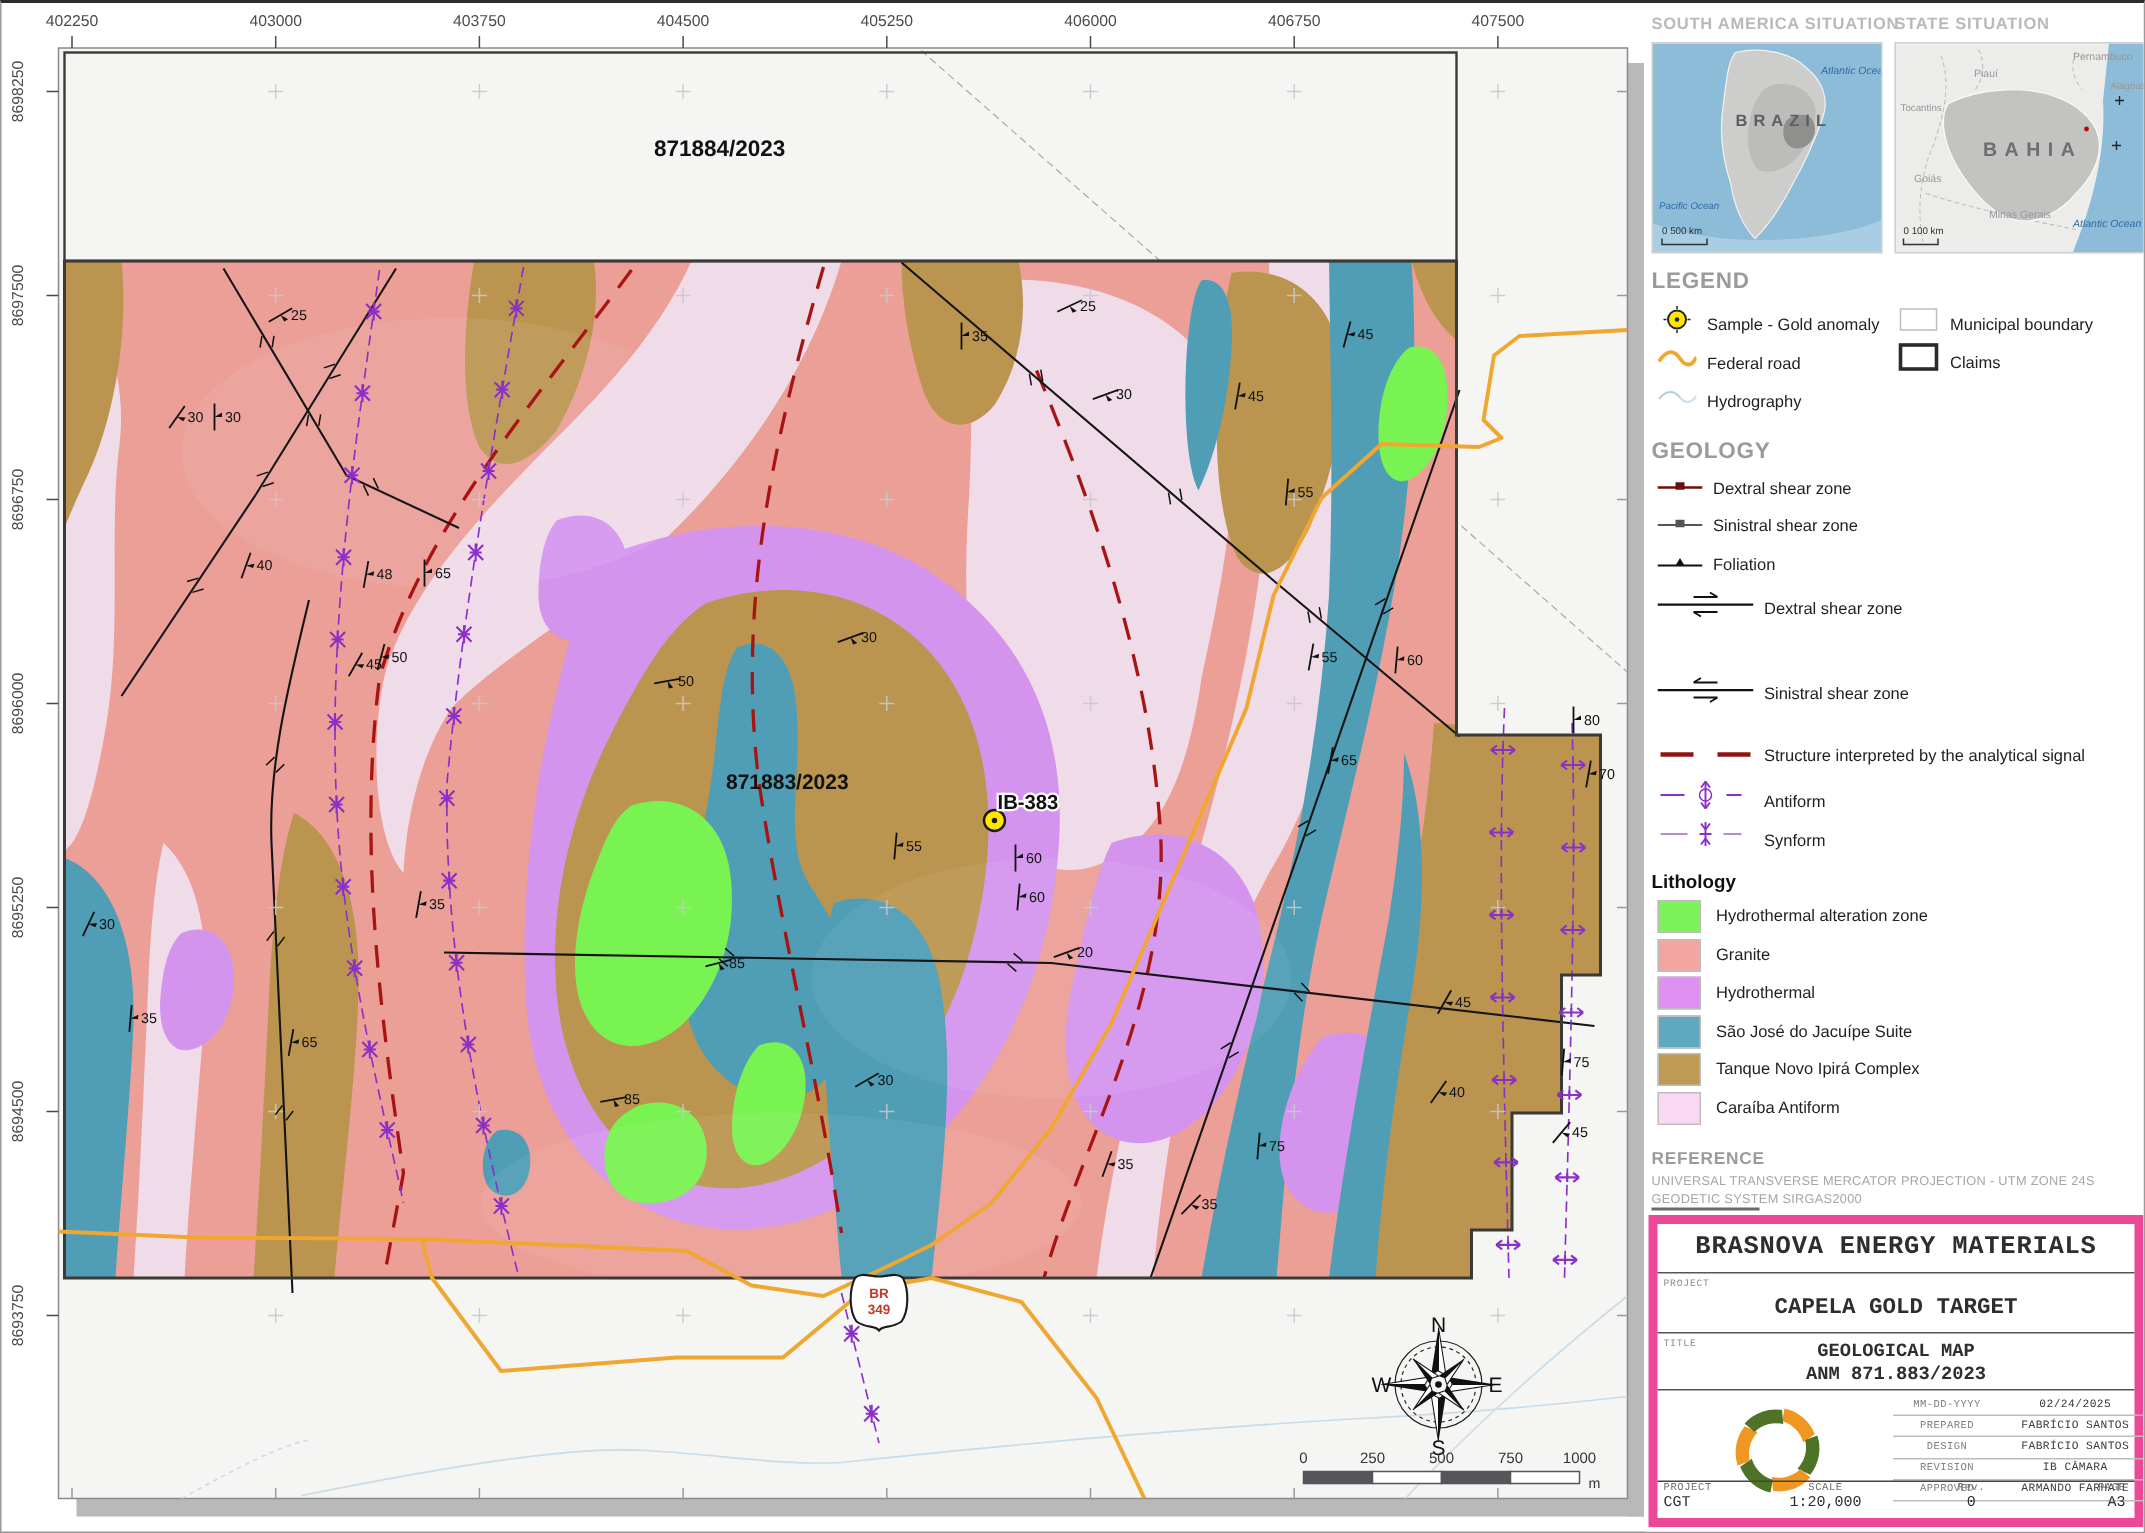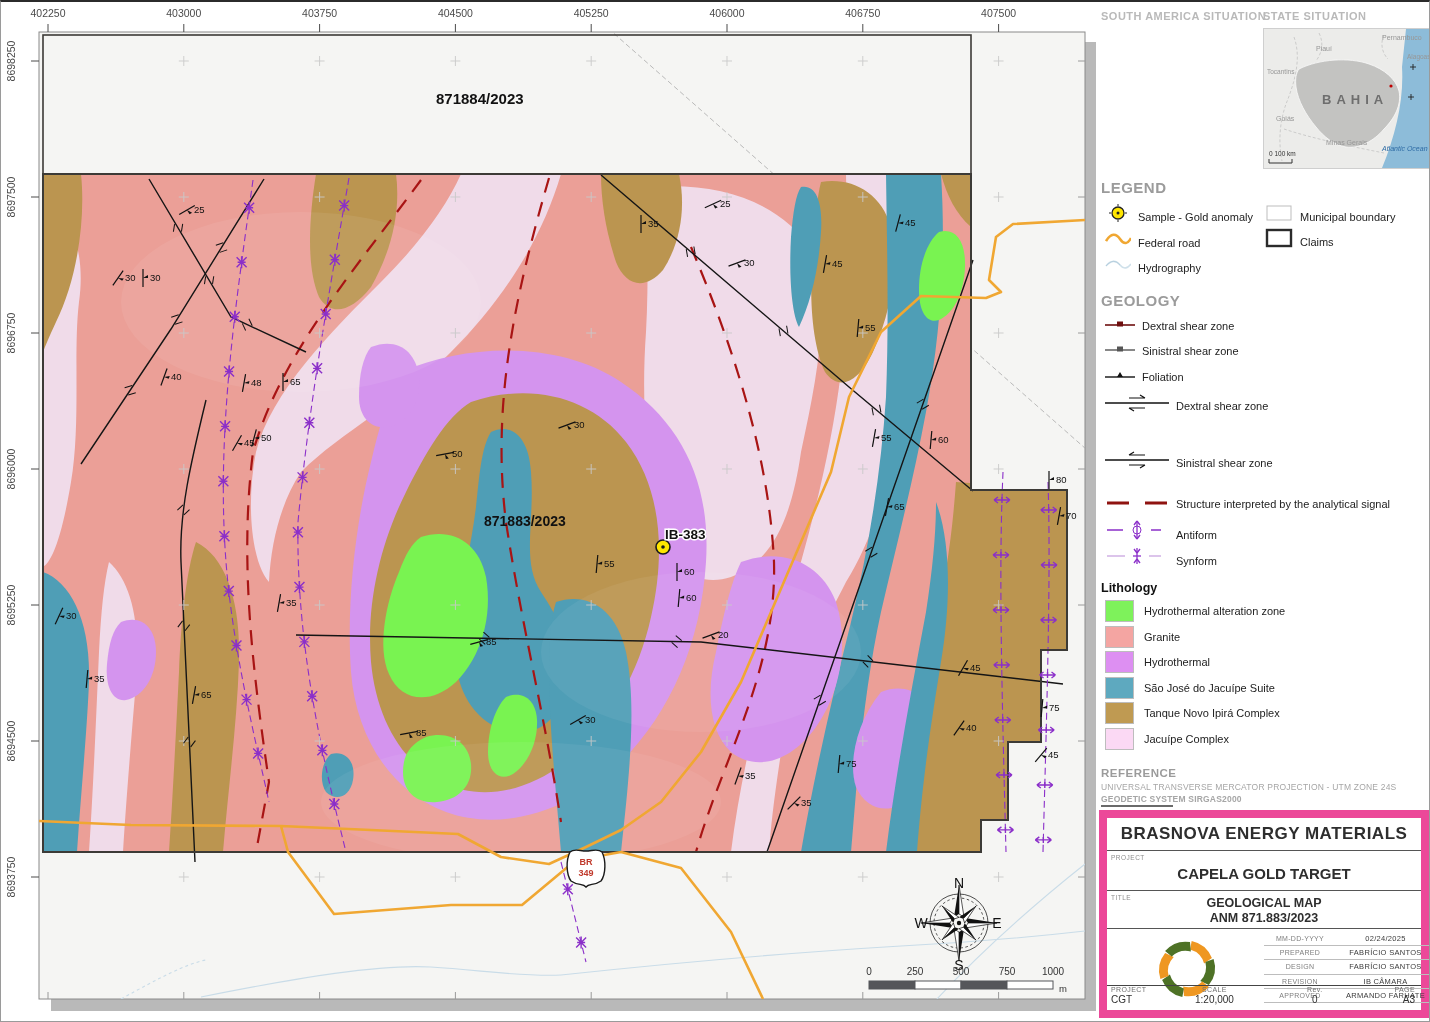--- a/index.html
+++ b/index.html
@@ -10,21 +10,21 @@
   .inset-box{position:absolute;border:1px solid #cfcfcf;background:#eef2f4;}
   .sec-head{position:absolute;font-size:15px;font-weight:bold;letter-spacing:.5px;color:#9b9b9b;}
   .litho-head{position:absolute;font-size:12.5px;font-weight:bold;color:#111;}
   .leg-item{position:absolute;display:flex;align-items:flex-end;gap:7px;}
   .leg-item .lab{font-size:11px;color:#222;white-space:nowrap;}
   .geo-lab{font-size:11px;color:#222;white-space:nowrap;}
   .litho-row{position:absolute;display:flex;align-items:center;gap:10px;}
   .litho-sw{width:27px;height:20px;border:1px solid #bdbdbd;}
   .ref-head{position:absolute;font-size:11.5px;font-weight:bold;letter-spacing:.5px;color:#9b9b9b;}
   .ref-line{position:absolute;font-size:8.5px;color:#a6a6a6;letter-spacing:.2px;}
-  .tblock{position:absolute;left:1098px;top:808px;width:330px;height:208px;border:8px solid #ec4899;box-sizing:border-box;background:#fff;}
+  .tblock{position:absolute;left:1098px;top:808px;width:330px;height:208px;border:6px solid #ec4899;box-sizing:border-box;background:#fff;font-family:Liberation Mono, monospace;}
   .tb-company{position:absolute;left:0;right:0;top:6px;text-align:center;font-size:17px;font-weight:bold;color:#2e2e2e;letter-spacing:.5px;}
   .tb-div{position:absolute;left:0;right:0;height:0;border-top:1.5px solid #555;}
   .tb-mini{position:absolute;font-size:6.5px;color:#8d8d8d;letter-spacing:.5px;}
   .tb-project{position:absolute;left:0;right:0;text-align:center;font-size:15px;font-weight:bold;color:#2e2e2e;}
   .tb-title{position:absolute;left:0;right:0;text-align:center;font-size:12.5px;font-weight:bold;color:#2e2e2e;line-height:15px;}
   .info-table{position:absolute;left:157px;top:114px;width:171px;text-align:center;}
   .info-row{display:flex;border-bottom:1px solid #bdbdbd;height:13.2px;align-items:center;}
   .info-k{width:72px;font-size:7px;color:#7f7f7f;letter-spacing:.3px;}
   .info-v{flex:1;font-size:7.5px;color:#3a3a3a;letter-spacing:.3px;}
   .tb-foot{position:absolute;left:0;right:0;bottom:0;height:24px;border-top:1.5px solid #444;}
@@ -753,20 +753,34 @@
         <line x1="1077" y1="739" x2="1084" y2="739" stroke="#9a9a9a" stroke-width="1"></line>
         <text x="14" y="875" text-anchor="middle" font-size="10.5" fill="#4a4a4a" transform="rotate(-90 14 875)">8693750</text>
         <line x1="30" y1="875" x2="38" y2="875" stroke="#4a4a4a" stroke-width="1"></line>
         <line x1="1077" y1="875" x2="1084" y2="875" stroke="#9a9a9a" stroke-width="1"></line>
       </g>
 </svg>
 
 <div class="panel">
 
   <div class="inset-title" style="left:4px;top:8px;">SOUTH AMERICA SITUATION</div>
+  <div class="inset-box" style="left:4px;top:26px;width:152px;height:139px;">
+    <svg width="152" height="139" viewBox="0 0 152 139">
+      <rect width="152" height="139" fill="#8dbcd9"></rect>
+      <path d="M0,120 C40,135 110,135 152,118 L152,139 L0,139 Z" fill="#a9cde2"></path>
+      <path d="M55,6 C72,2 92,6 102,16 C112,24 118,36 113,50 C108,64 102,78 94,92 C87,106 78,120 68,130 C60,122 54,108 52,94 C46,76 44,58 47,40 C49,24 50,12 55,6 Z" fill="#cdcdcb" stroke="#f2f2f2" stroke-width="0.8"></path>
+      <path d="M78,28 C92,24 104,30 108,42 C110,54 104,66 96,76 C88,84 78,88 70,84 C64,78 62,66 64,54 C66,42 70,32 78,28 Z" fill="#bcbcba"></path>
+      <path d="M96,48 C103,46 108,50 108,57 C108,64 103,70 96,70 C90,70 86,64 87,56 C88,51 91,49 96,48 Z" fill="#8f8f8d"></path>
+      <text x="55" y="55" font-size="11" font-weight="bold" fill="#5f5f5f" letter-spacing="4">BRAZIL</text>
+      <text x="112" y="20" font-size="7" font-style="italic" fill="#2f6ca5">Atlantic Ocean</text>
+      <text x="4" y="110" font-size="6.5" font-style="italic" fill="#2f6ca5">Pacific Ocean</text>
+      <text x="6" y="127" font-size="6.5" fill="#333">0   500 km</text>
+      <path d="M6,130 L6,134 L36,134 L36,130" fill="none" stroke="#333" stroke-width="1"></path>
+    </svg>
+  </div>
 
   <div class="inset-title" style="left:166px;top:8px;text-align:right;">STATE SITUATION</div>
   <div class="inset-box" style="left:166px;top:26px;width:166px;height:139px;background:#ececea;">
     <svg width="166" height="139" viewBox="0 0 166 139">
       <rect width="166" height="139" fill="#ececea"></rect>
       <path d="M142,0 L166,0 L166,139 L118,139 C132,105 140,70 138,38 Z" fill="#8dbcd9"></path>
       <g stroke="#bdbdbd" stroke-width="0.7" stroke-dasharray="3,2" fill="none">
         <path d="M30,8 C38,30 30,55 22,75 C16,92 14,112 18,132"></path>
         <path d="M55,4 C60,14 58,24 52,32"></path>
         <path d="M120,6 C116,14 118,24 124,30"></path>
@@ -904,27 +918,27 @@
         <div class="litho-row" style="left: 8px; top: 674.8px;">
           <div class="litho-sw" style="background: rgb(94, 169, 191);"></div>
           <span class="geo-lab">São José do Jacuípe Suite</span>
         </div>
         <div class="litho-row" style="left: 8px; top: 700.4px;">
           <div class="litho-sw" style="background: rgb(191, 154, 82);"></div>
           <span class="geo-lab">Tanque Novo Ipirá Complex</span>
         </div>
         <div class="litho-row" style="left: 8px; top: 726px;">
           <div class="litho-sw" style="background: rgb(251, 217, 244);"></div>
-          <span class="geo-lab">Jacuípe Complex</span>
+          <span class="geo-lab">Caraíba Antiform</span>
         </div>
       </div>
 
   <div class="ref-head" style="left:4px;top:765px;">REFERENCE</div>
   <div class="ref-line" style="left:4px;top:780px;">UNIVERSAL TRANSVERSE MERCATOR PROJECTION - UTM ZONE 24S</div>
-  <div class="ref-line" style="left:4px;top:792px;font-weight:bold;">GEODETIC SYSTEM SIRGAS2000</div>
+  <div class="ref-line" style="left:4px;top:792px;">GEODETIC SYSTEM SIRGAS2000</div>
   <div style="position:absolute;left:4px;top:803px;width:72px;border-top:2px solid #6a6a6a;"></div>
 </div>
 
 <div class="tblock">
   <div class="tb-company">BRASNOVA ENERGY MATERIALS</div>
   <div class="tb-div" style="top:32px;"></div>
   <div class="tb-mini" style="left:4px;top:36px;">PROJECT</div>
   <div class="tb-project" style="top:47px;">CAPELA GOLD TARGET</div>
   <div class="tb-div" style="top:72px;"></div>
   <div class="tb-mini" style="left:4px;top:76px;">TITLE</div>

